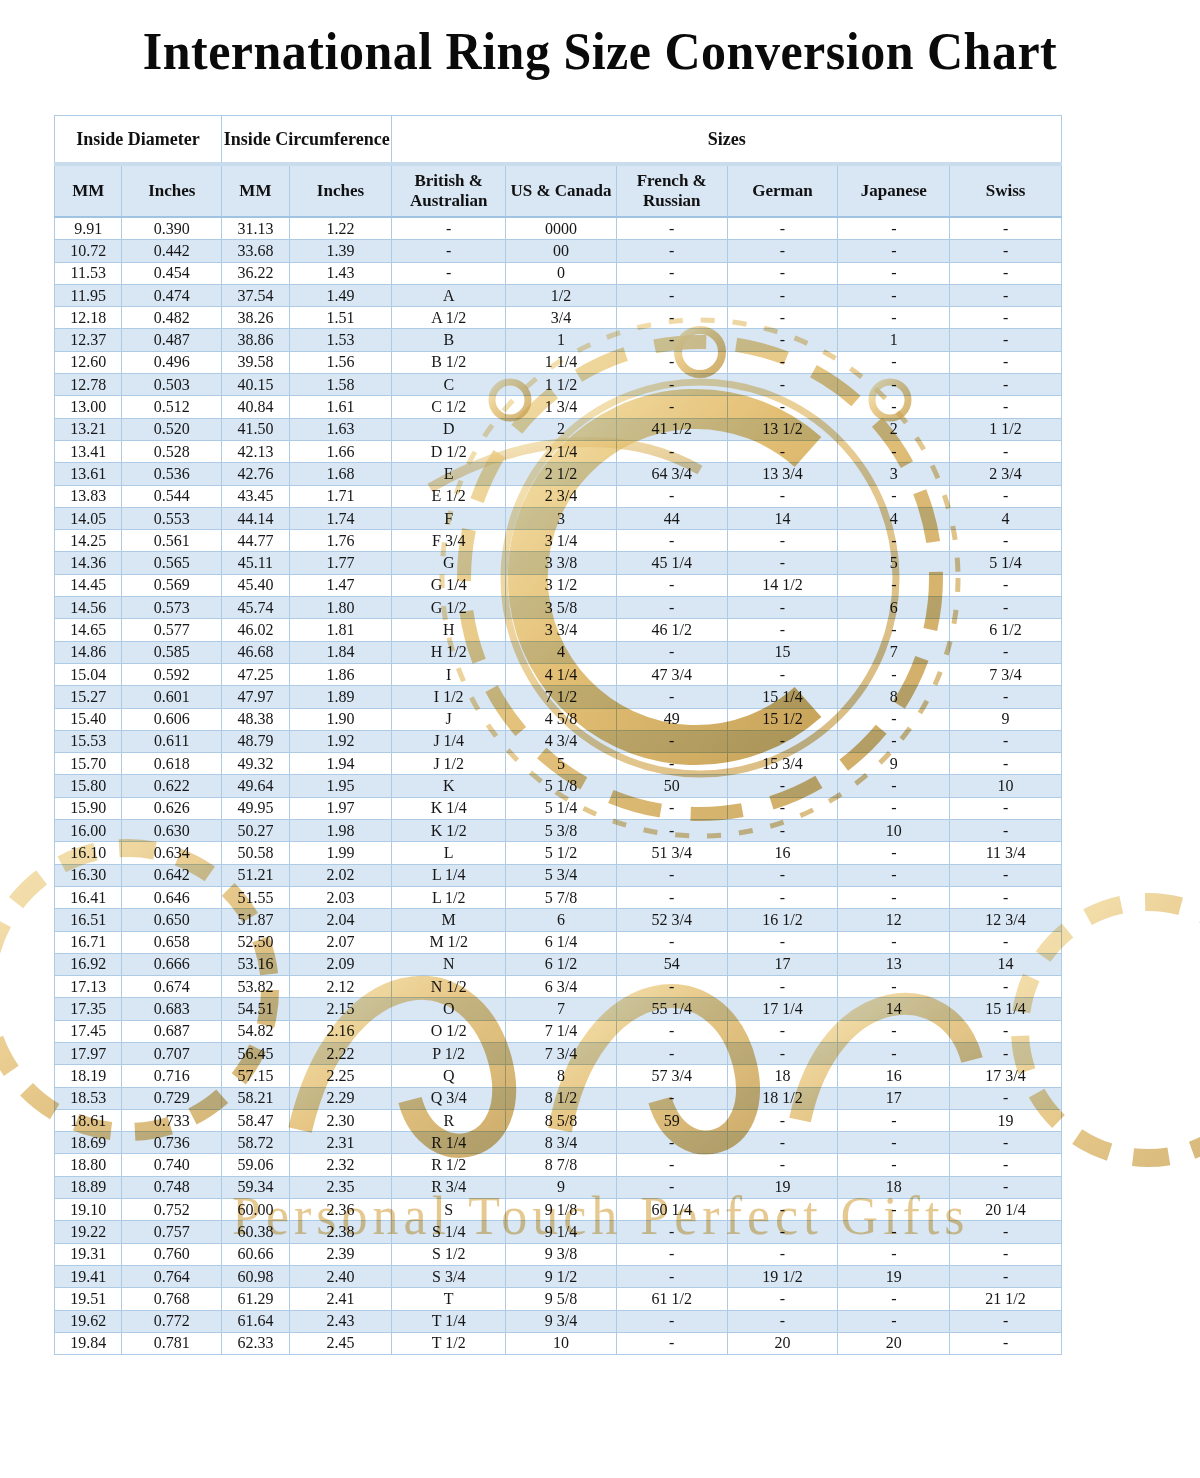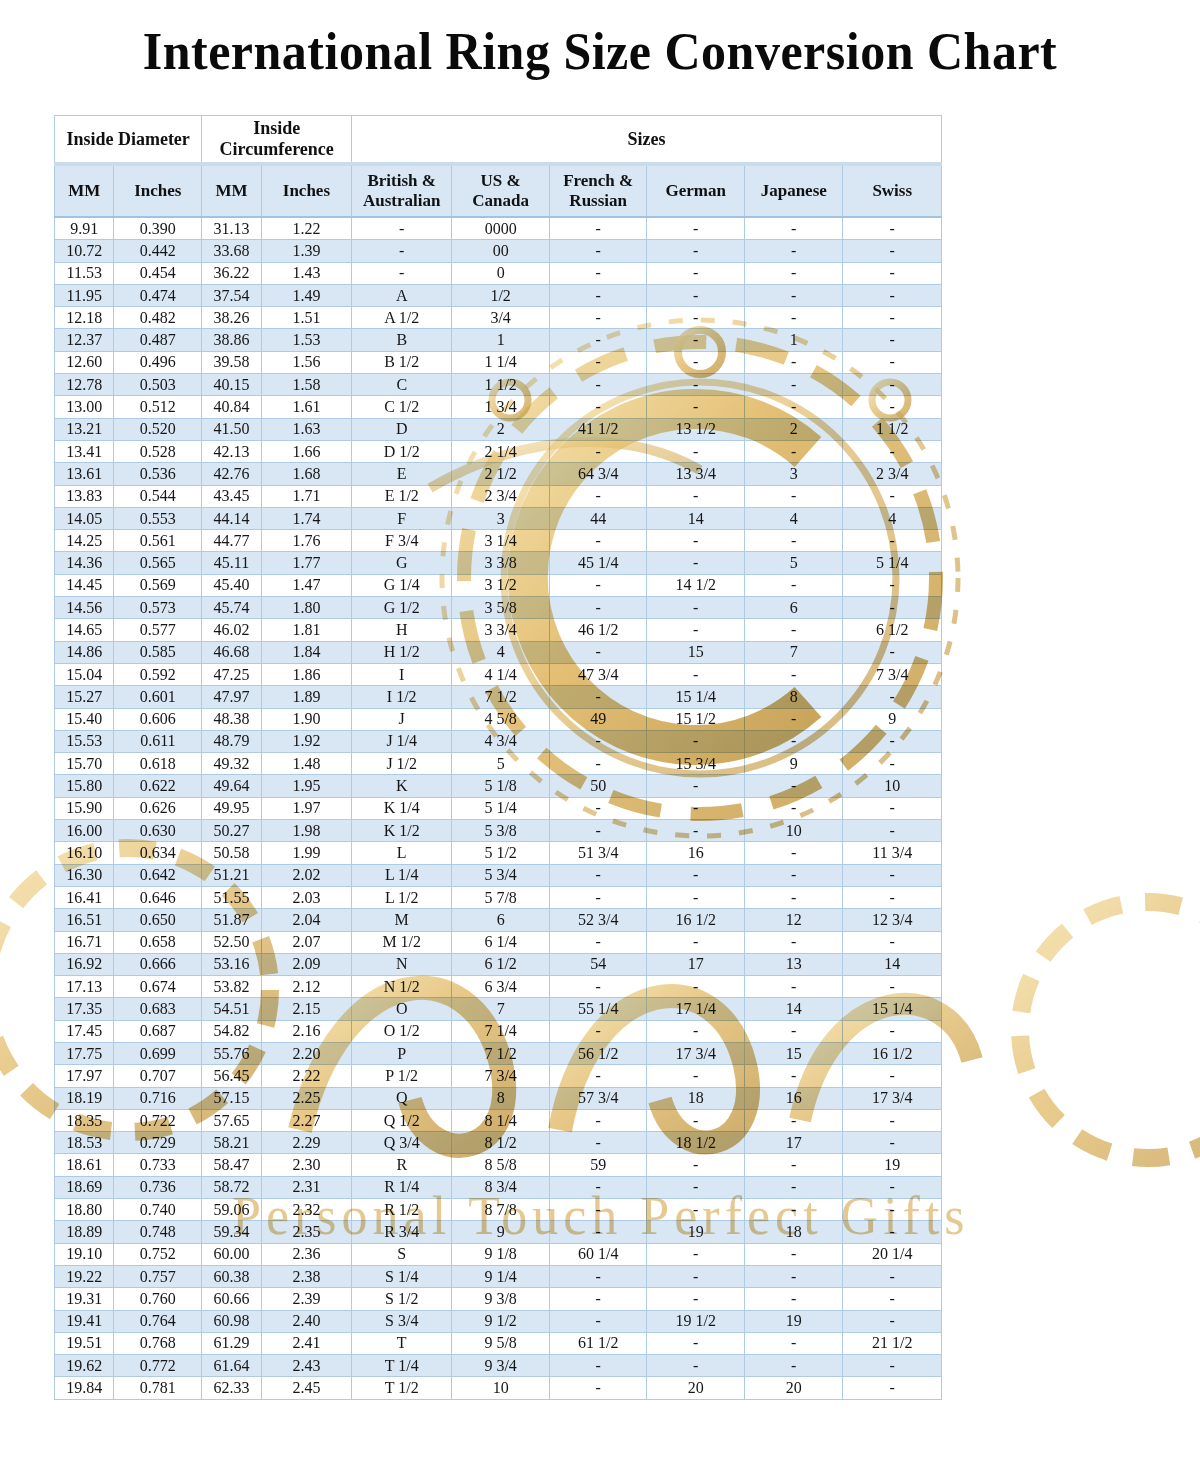--- a/index.html
+++ b/index.html
@@ -5,21 +5,21 @@
   html, body { margin: 0; padding: 0; background: #ffffff; }
   body {
     width: 1200px; height: 1478px; position: relative; overflow: hidden;
     font-family: "Liberation Serif", serif; color: #111;
   }
   .page-title {
     margin: 0; position: absolute; top: 22px; left: 0; width: 1200px;
     text-align: center; font-size: 50px; font-weight: 700; color: #0a0a0a;
     letter-spacing: 0.5px; transform: scaleY(1.06);
   }
-  .table-wrap { position: absolute; top: 115px; left: 54px; width: 888px; }
+  .table-wrap { position: absolute; top: 115px; left: 54px; width: 1008px; }
   table.ring-table {
     width: 100%; border-collapse: collapse; table-layout: fixed;
     font-family: "Liberation Serif", serif;
   }
   .ring-table th, .ring-table td {
     border: 1px solid #aecbe6; text-align: center; vertical-align: middle;
     overflow: hidden; padding: 0;
   }
   tr.group-row th {
     background: #ffffff; height: 46px; font-size: 18px; font-weight: 700;
@@ -368,21 +368,21 @@
           <td>4 3/4</td>
           <td>-</td>
           <td>-</td>
           <td>-</td>
           <td>-</td>
         </tr>
         <tr>
           <td>15.70</td>
           <td>0.618</td>
           <td>49.32</td>
-          <td>1.48</td>
+          <td>1.94</td>
           <td>J 1/2</td>
           <td>5</td>
           <td>-</td>
           <td>15 3/4</td>
           <td>9</td>
           <td>-</td>
         </tr>
         <tr>
           <td>15.80</td>
           <td>0.622</td>
@@ -521,32 +521,20 @@
           <td>54.82</td>
           <td>2.16</td>
           <td>O 1/2</td>
           <td>7 1/4</td>
           <td>-</td>
           <td>-</td>
           <td>-</td>
           <td>-</td>
         </tr>
         <tr>
-          <td>17.75</td>
-          <td>0.699</td>
-          <td>55.76</td>
-          <td>2.20</td>
-          <td>P</td>
-          <td>7 1/2</td>
-          <td>56 1/2</td>
-          <td>17 3/4</td>
-          <td>15</td>
-          <td>16 1/2</td>
-        </tr>
-        <tr>
           <td>17.97</td>
           <td>0.707</td>
           <td>56.45</td>
           <td>2.22</td>
           <td>P 1/2</td>
           <td>7 3/4</td>
           <td>-</td>
           <td>-</td>
           <td>-</td>
           <td>-</td>
@@ -555,32 +543,20 @@
           <td>18.19</td>
           <td>0.716</td>
           <td>57.15</td>
           <td>2.25</td>
           <td>Q</td>
           <td>8</td>
           <td>57 3/4</td>
           <td>18</td>
           <td>16</td>
           <td>17 3/4</td>
-        </tr>
-        <tr>
-          <td>18.35</td>
-          <td>0.722</td>
-          <td>57.65</td>
-          <td>2.27</td>
-          <td>Q 1/2</td>
-          <td>8 1/4</td>
-          <td>-</td>
-          <td>-</td>
-          <td>-</td>
-          <td>-</td>
         </tr>
         <tr>
           <td>18.53</td>
           <td>0.729</td>
           <td>58.21</td>
           <td>2.29</td>
           <td>Q 3/4</td>
           <td>8 1/2</td>
           <td>-</td>
           <td>18 1/2</td>

